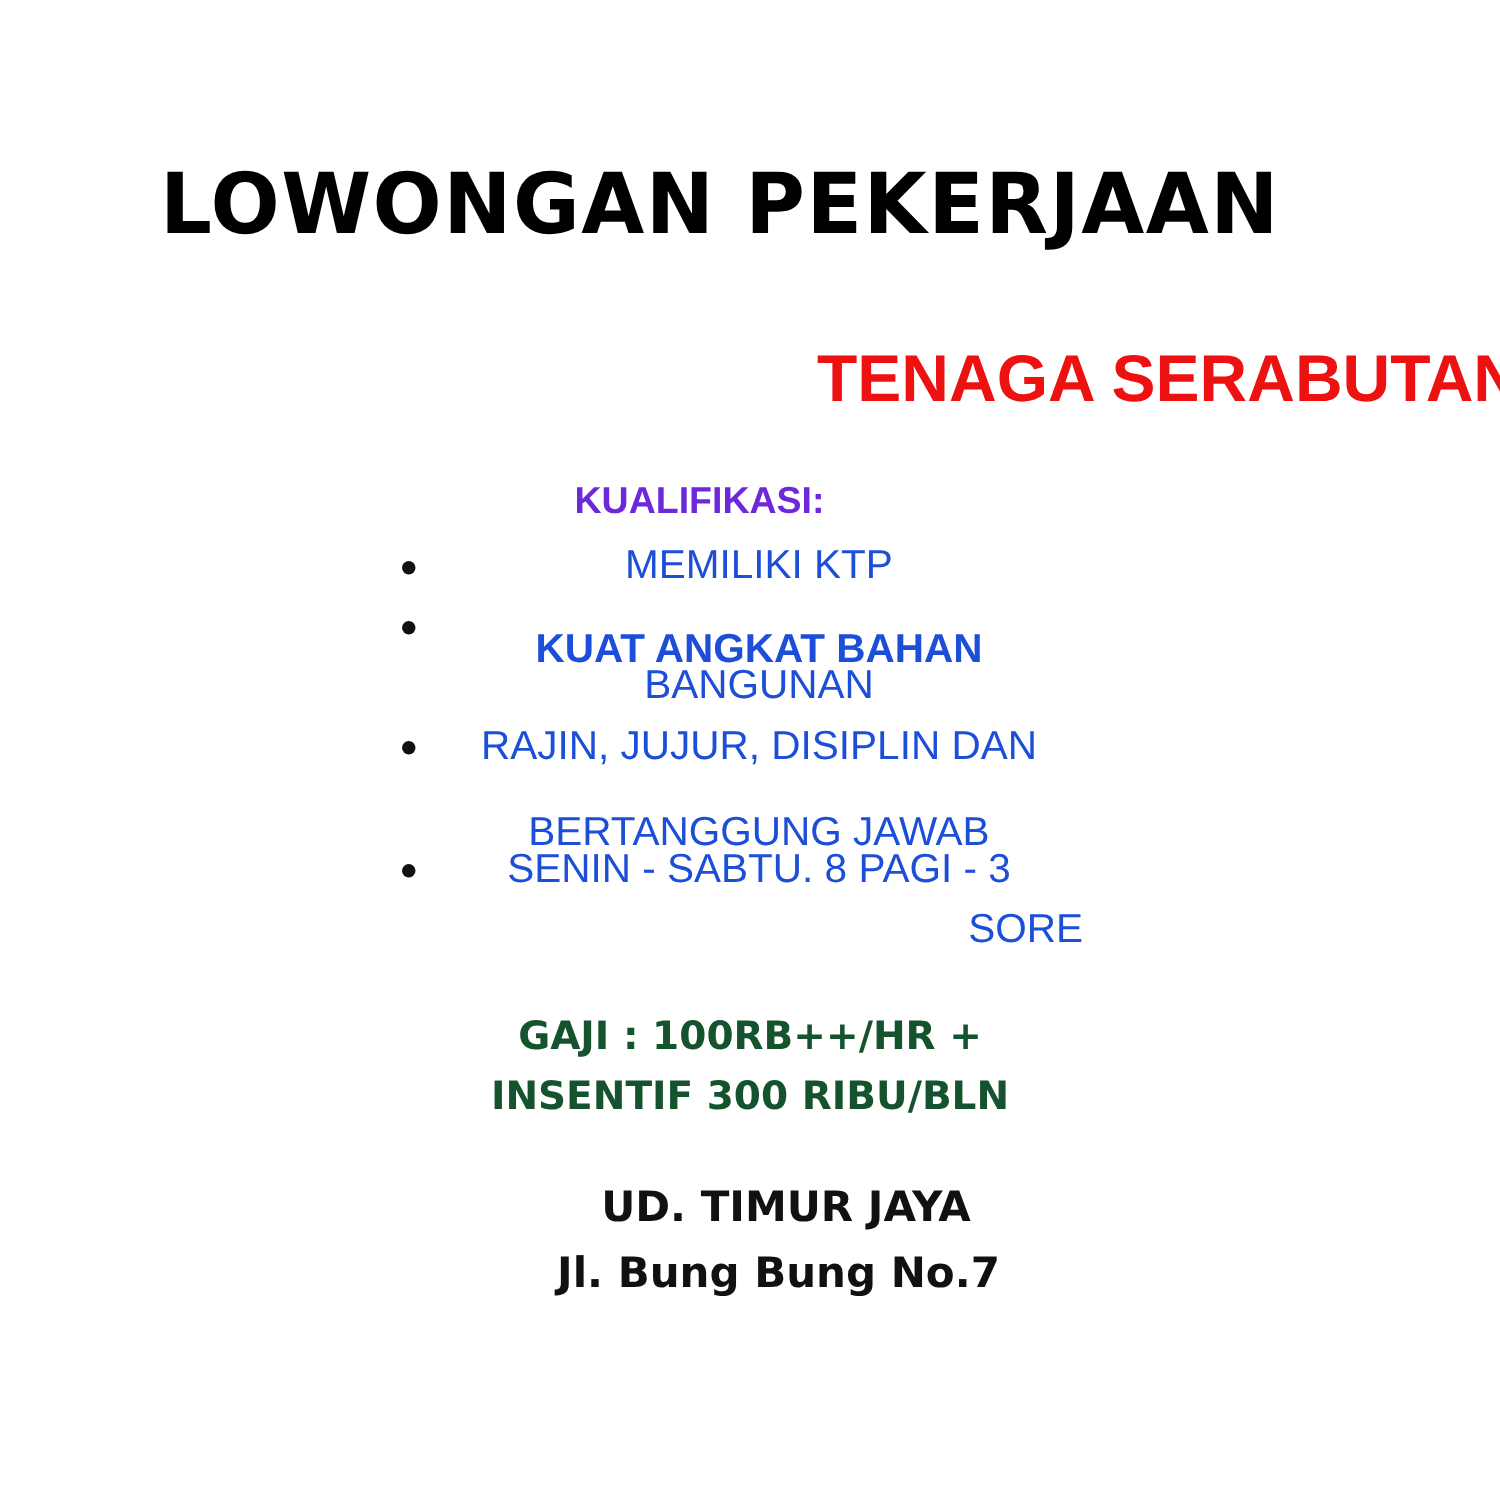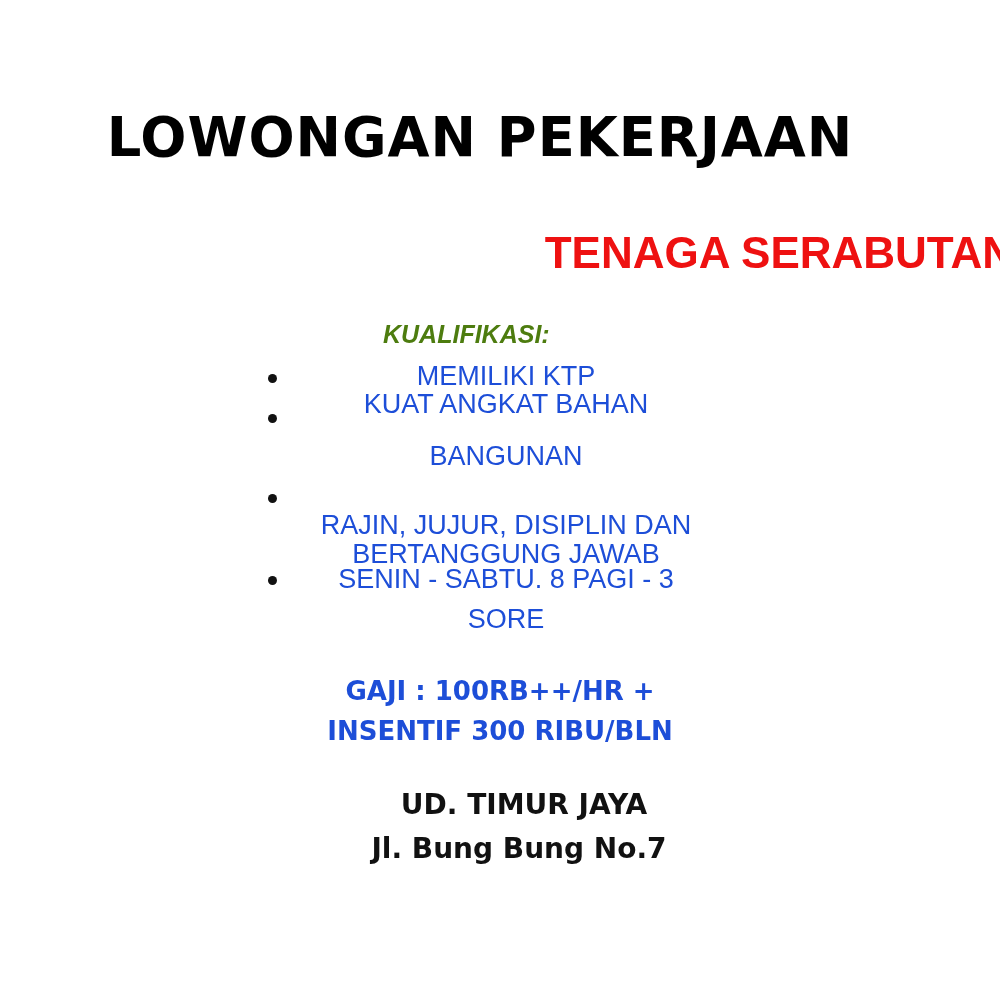--- a/index.html
+++ b/index.html
@@ -15,34 +15,33 @@
     font-family: "DejaVu Sans", sans-serif;
     transform: scaleX(0.97);
   }
   .subtitle {
     left: 0; width: 970px; top: 228px; text-align: right;
     font-size: 44px; font-weight: bold; color: #ee1111;
     font-family: "Liberation Sans", sans-serif;
     margin-left: 44px;
   }
   .qual-head {
-    left: 383px; top: 320px; font-size: 25px; font-weight: bold; color: #4d7c0f;
+    left: 383px; top: 320px; font-size: 25px; font-weight: bold; color: #6d28d9;
     font-family: "Liberation Sans", sans-serif;
-    font-style: italic;
   }
   .bullet {
     position: absolute; width: 9px; height: 9px; border-radius: 50%; background: #111;
   }
   .item-line {
     position: absolute; left: 290px; width: 432px; text-align: center;
     font-size: 27px; color: #1d4ed8; line-height: 41px;
     font-family: "Liberation Sans", sans-serif;
   }
   .salary {
-    left: 0; width: 1000px; text-align: center; font-size: 26px; font-weight: bold; color: #1d4ed8;
+    left: 0; width: 1000px; text-align: center; font-size: 26px; font-weight: bold; color: #14532d;
     font-family: "DejaVu Sans", sans-serif;
   }
   .company {
     left: 0; width: 1000px; text-align: center; font-size: 28px; font-weight: bold; color: #111;
     font-family: "DejaVu Sans", sans-serif;
     padding-left: 24px;
   }
 </style>
 </head>
 <body>
@@ -51,30 +50,30 @@
   <div class="abs title">LOWONGAN PEKERJAAN</div>
   <div class="abs subtitle">TENAGA SERABUTAN</div>
 
   <div class="abs qual-head">KUALIFIKASI:</div>
 
   <div>
     <span class="bullet" style="left:268px; top:374px;"></span>
     <div class="item-line" style="top:356px;">MEMILIKI KTP</div>
 
     <span class="bullet" style="left:268px; top:414px;"></span>
-    <div class="item-line" style="top:384px;">KUAT ANGKAT BAHAN</div>
+    <div class="item-line" style="top:412px;font-weight:bold;">KUAT ANGKAT BAHAN</div>
     <div class="item-line" style="top:436px;">BANGUNAN</div>
 
     <span class="bullet" style="left:268px; top:494px;"></span>
-    <div class="item-line" style="top:477px;margin-top:28px;">RAJIN, JUJUR, DISIPLIN DAN</div>
+    <div class="item-line" style="top:477px;">RAJIN, JUJUR, DISIPLIN DAN</div>
     <div class="item-line" style="top:534px;">BERTANGGUNG JAWAB</div>
 
     <span class="bullet" style="left:268px; top:576px;"></span>
     <div class="item-line" style="top:559px;">SENIN - SABTU. 8 PAGI - 3</div>
-    <div class="item-line" style="top:599px;">SORE</div>
+    <div class="item-line" style="top:599px;text-align:right;">SORE</div>
   </div>
 
   <div class="abs salary" style="top:676px;">GAJI : 100RB++/HR +</div>
   <div class="abs salary" style="top:716px;">INSENTIF 300 RIBU/BLN</div>
 
   <div class="abs company" style="top:788px;">UD. TIMUR JAYA</div>
   <div class="abs company" style="top:832px; width:990px;">Jl. Bung Bung No.7</div>
 </div>
 
 </body></html>

